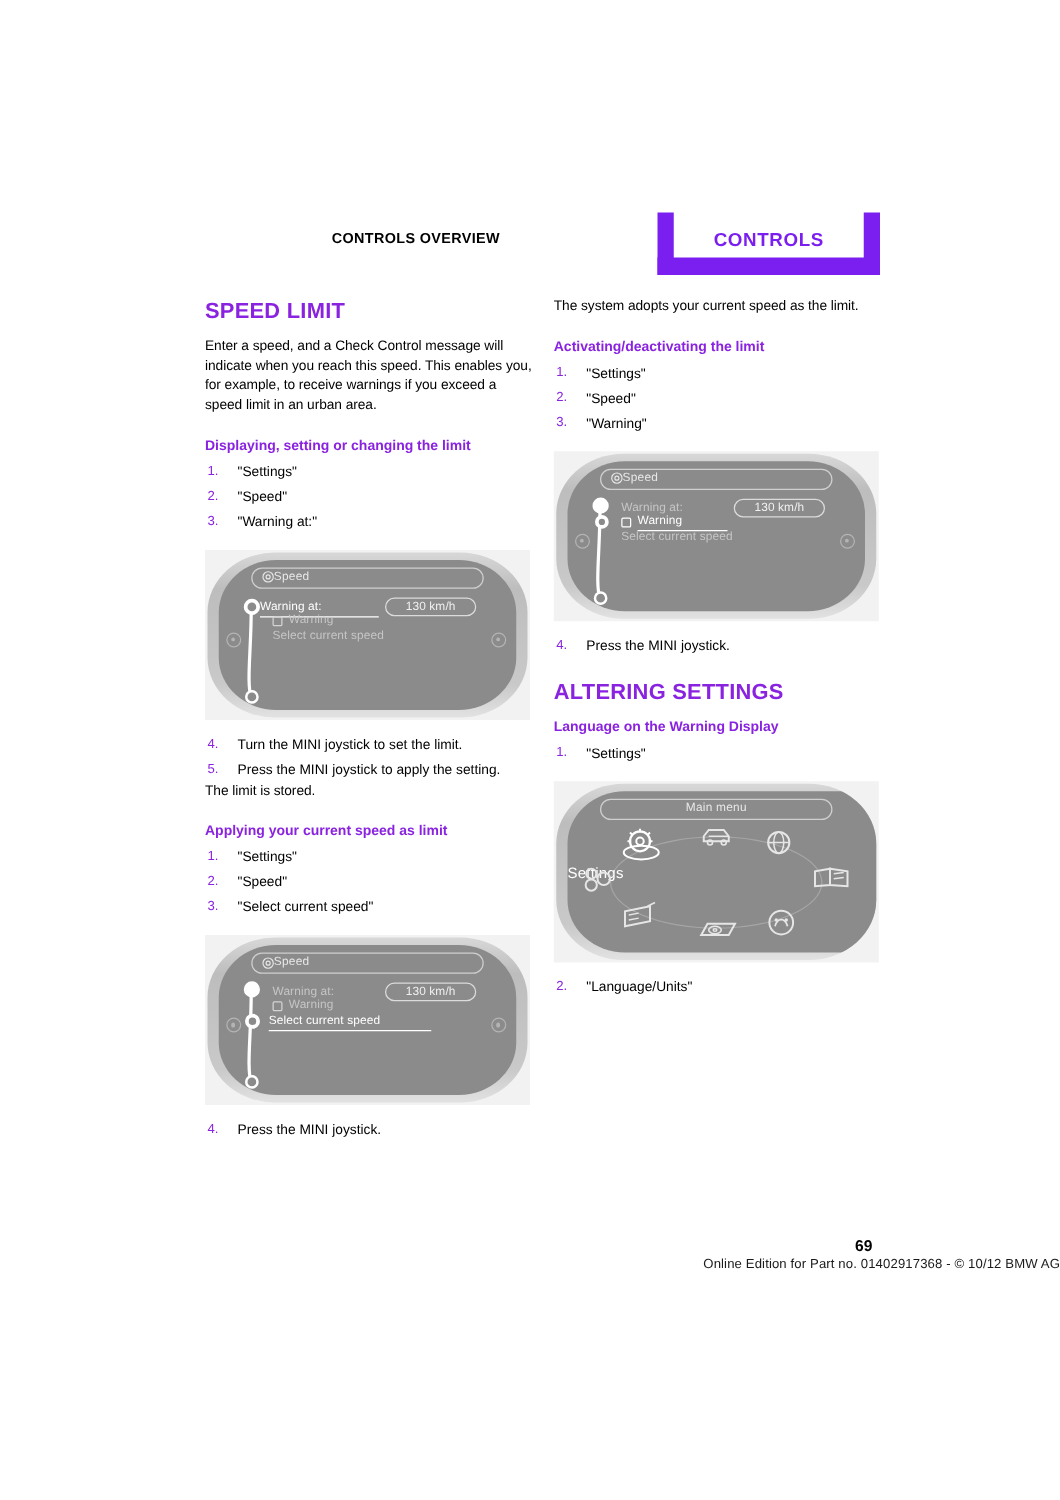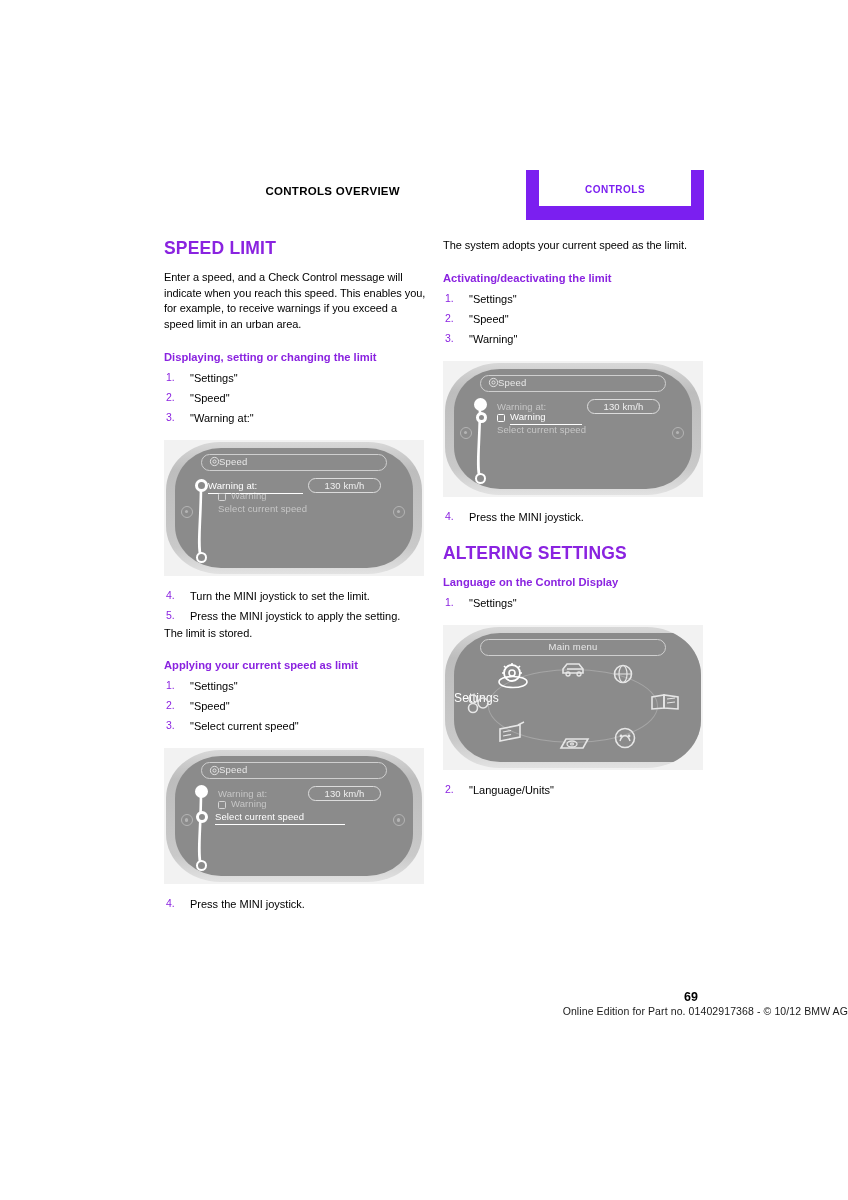--- a/index.html
+++ b/index.html
@@ -58,21 +58,21 @@
     width: 178px;
     height: 14px;
     background: #7b1ff0;
   }
   #header-tab-label {
     position: absolute;
     left: 0;
     top: 14px;
     width: 178px;
     text-align: center;
-    font-size: 10px;
+    font-size: 15px;
     font-weight: bold;
     letter-spacing: 0.5px;
     color: #7b1ff0;
   }
 
   
   .column {
     position: absolute;
     top: 238px;
     width: 264px;
@@ -490,21 +490,21 @@
   <ol class="step-list">
     <li>
       <span class="step-num">4.</span>
       <span>Press the MINI joystick.</span>
     </li>
   </ol>
 
   <div class="spacer-md"></div>
   <h1 class="chapter-title">ALTERING SETTINGS</h1>
 
-  <h2 class="sub-heading" style="margin-top:4px;">Language on the Control Display</h2>
+  <h2 class="sub-heading" style="margin-top:4px;">Language on the Warning Display</h2>
   <ol class="step-list">
     <li>
       <span class="step-num">1.</span>
       <span>"Settings"</span>
     </li>
   </ol>
 
   <div class="display-figure tall">
     <div class="disp-outer">
       <div class="disp-inner">

